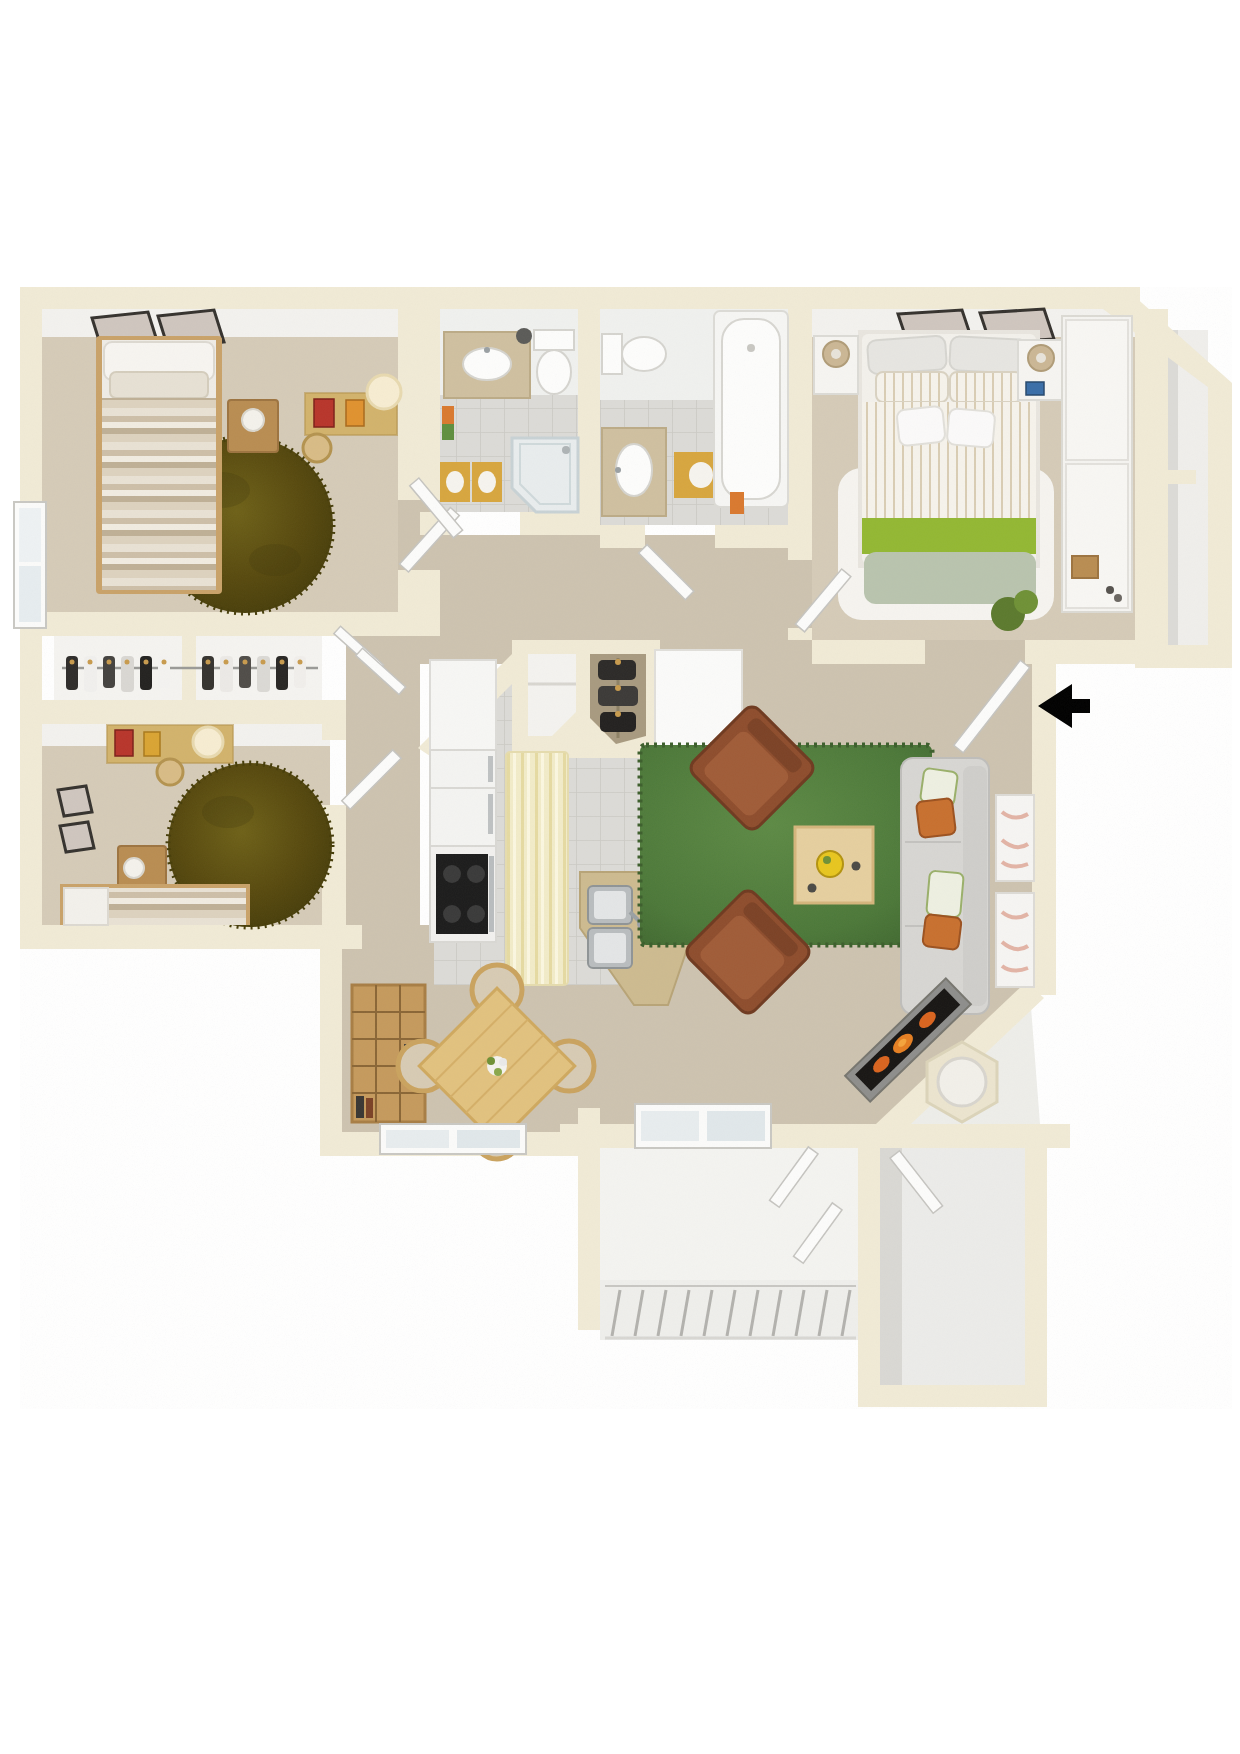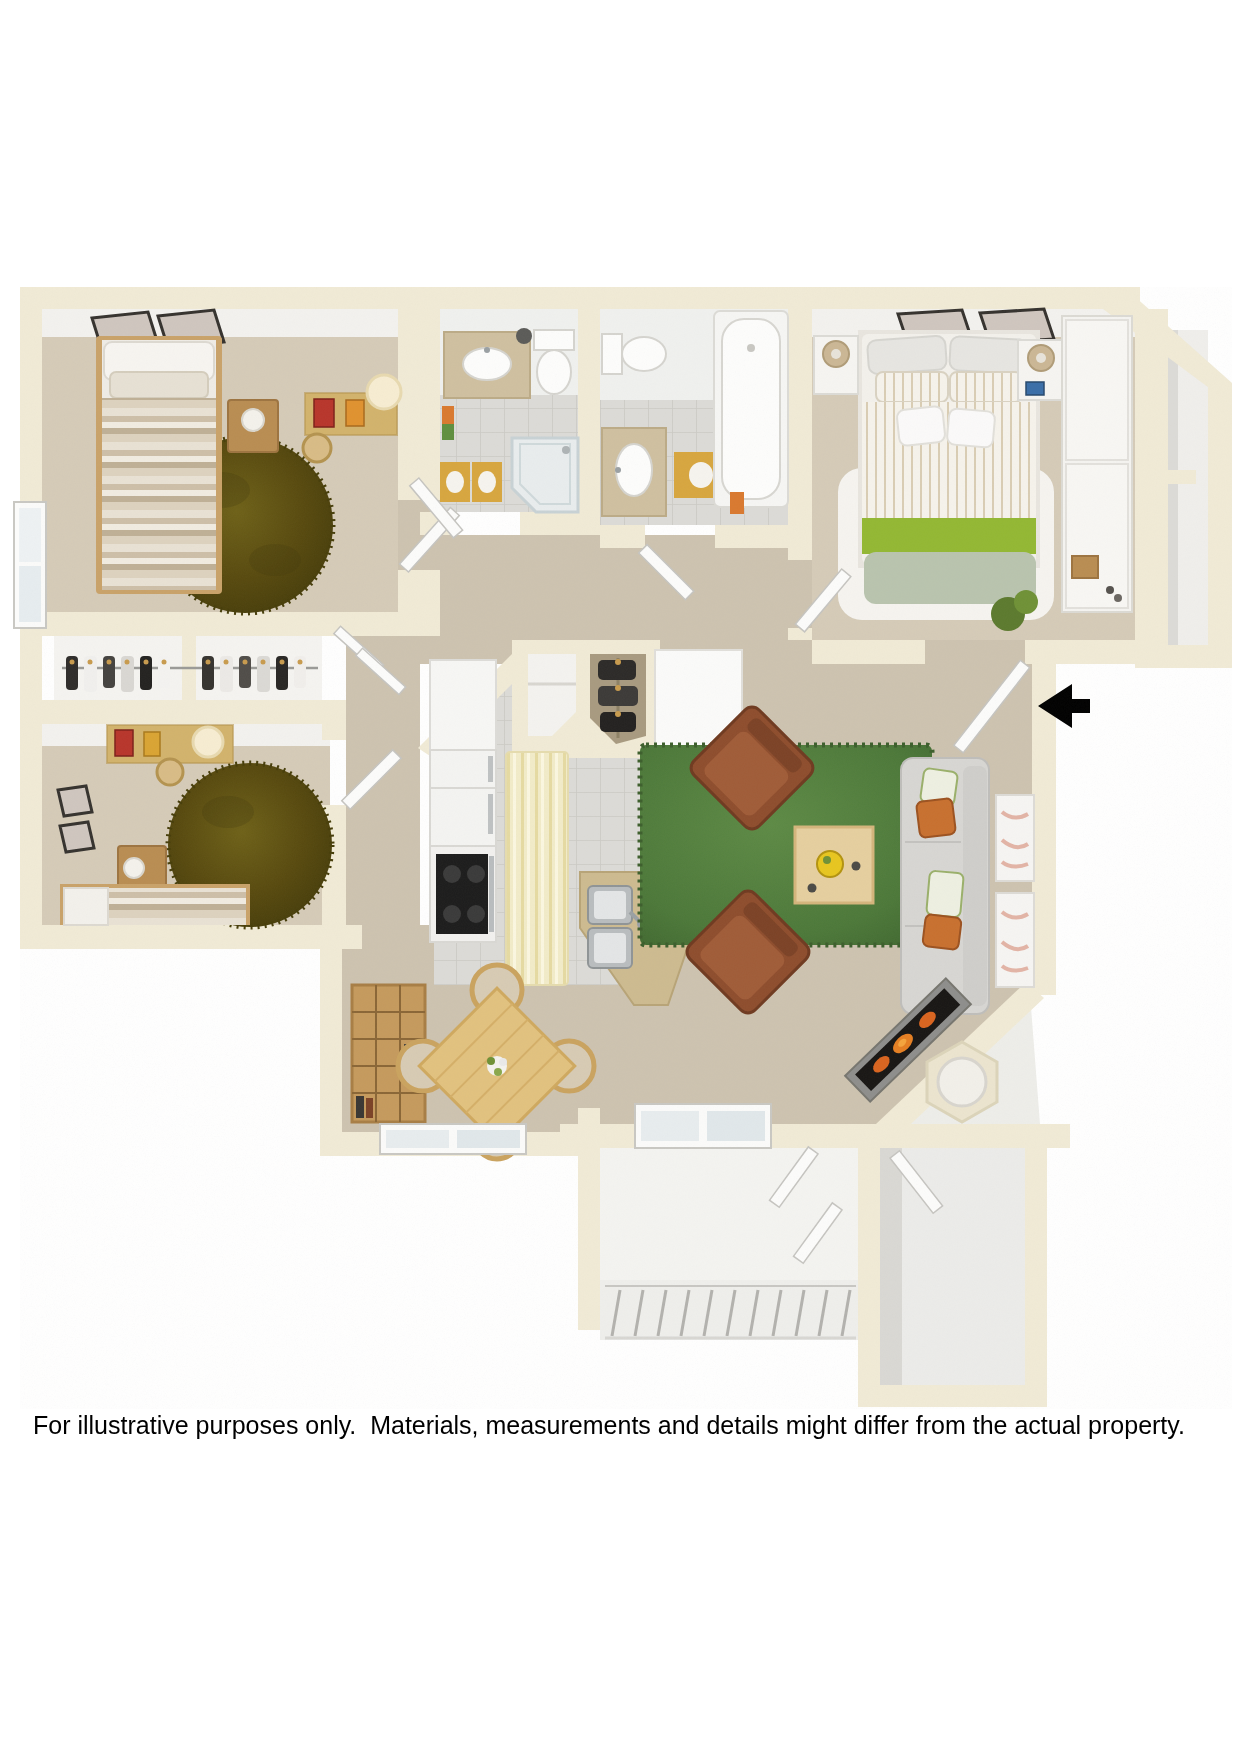--- a/index.html
+++ b/index.html
@@ -501,14 +501,13 @@
     <rect class="leaf" x="806" y="1150" width="12" height="66" transform="rotate(36 812 1152)"></rect>
     <rect class="leaf" x="830" y="1206" width="12" height="66" transform="rotate(36 836 1208)"></rect>
     <rect class="leaf" x="890" y="1154" width="12" height="70" transform="rotate(-38 896 1156)"></rect>
   </g>
 
   <polygon points="1038,706 1072,684 1072,699 1090,699 1090,713 1072,713 1072,728" fill="#000000"></polygon>
 
   <rect x="20" y="287" width="1212" height="1122" filter="url(#grain)" opacity="0.85" pointer-events="none"></rect>
 </svg>
 
-<div class="caption">For illustrative purposes only.  Materials, measurements and details might differ from the actual property.</div>
 </div>
 
 </body></html>

